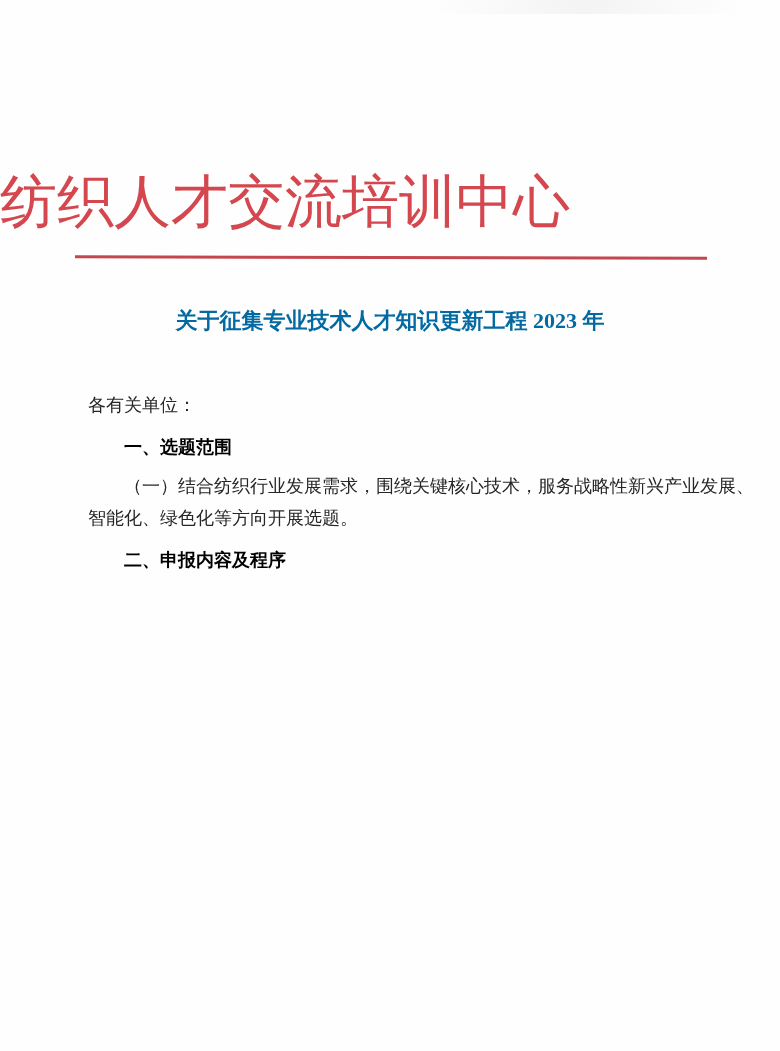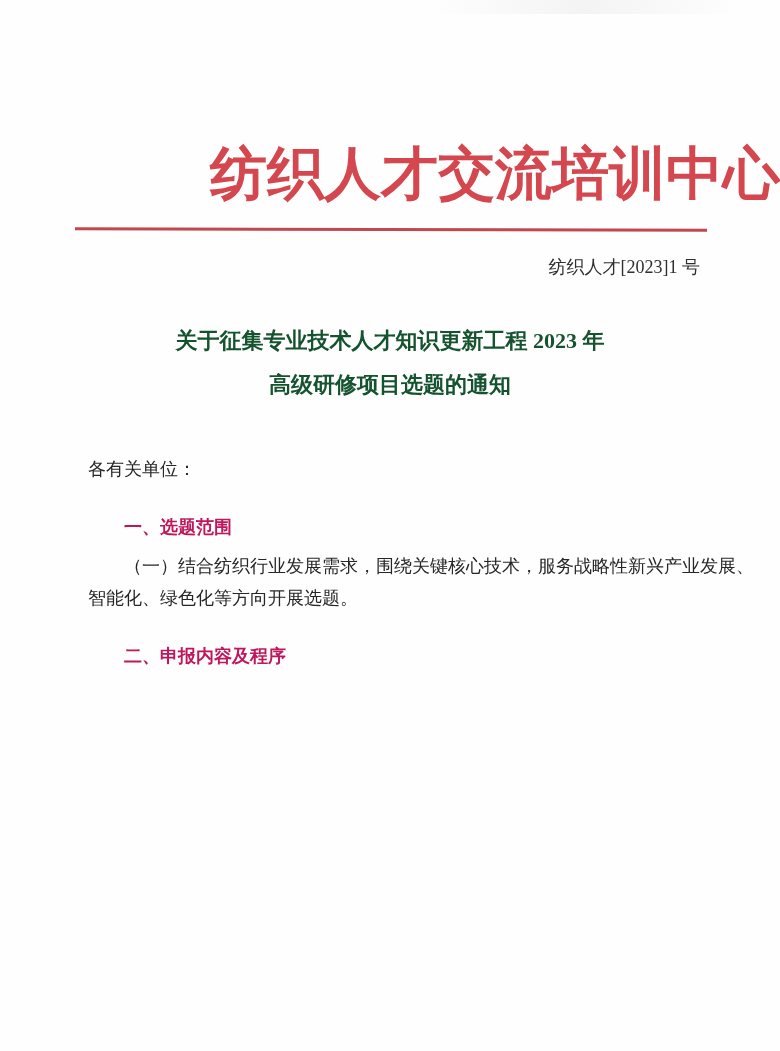--- a/index.html
+++ b/index.html
@@ -20,27 +20,28 @@
   
   .page::before {
     content: "";
     position: absolute;
     top: 0; left: 0; right: 0; height: 14px;
     background: linear-gradient(90deg, rgba(0,0,0,0) 55%, rgba(120,120,120,.08) 75%, rgba(0,0,0,0) 95%);
     pointer-events: none;
   }
   .letterhead {
     padding-top: 136px;
-    text-align: right;
+    text-align: left;
     font-size: 57px;
     line-height: 76px;
-    font-weight: bold;
+    font-weight: normal;
     letter-spacing: 0px;
     color: #d4474e;
     white-space: nowrap;
+    margin-top: 28px;
   }
   .red-rule {
     margin: 16px 73px 0 75px;
     height: 3px;
     background: #c2474f;
     transform: rotate(0.15deg);
   }
   .doc-number {
     margin-top: 24px;
     padding-right: 80px;
@@ -48,55 +49,53 @@
     font-size: 18px;
     line-height: 24px;
     color: #2f2f2f;
   }
   .doc-title {
     margin-top: 40px;
     text-align: center;
     font-size: 22px;
     line-height: 44px;
     font-weight: bold;
-    color: #14532d;
+    color: #0369a1;
   }
   .doc-body {
     margin: 46px 60px 0 88px;
     font-size: 18px;
     line-height: 32px;
     color: #262626;
   }
   .doc-body p {
     margin: 7px 0 0 0;
     white-space: pre;
   }
   .doc-body p:first-child { margin-top: 12px; }
   .doc-body p.indent { text-indent: 2em; }
   .doc-body p.heading {
     font-family: "Liberation Sans", "DejaVu Sans", sans-serif;
     font-weight: bold;
-    margin-top: 26px;
-    color: #be185d;
+    margin-top: 10px;
+    color: #000000;
   }
 </style>
 </head>
 <body>
 
 <div class="page">
 
   <div class="letterhead" style="color: rgb(212, 71, 78);">纺织人才交流培训中心</div>
 
   <div class="red-rule" style="background: rgb(194, 71, 79);"></div>
 
-  <div class="doc-number">纺织人才[2023]1 号</div>
 
   <div class="doc-title">
     <div>关于征集专业技术人才知识更新工程 2023 年</div>
-    <div>高级研修项目选题的通知</div>
   </div>
 
   <div class="doc-body">
       <p class="normal">各有关单位：</p>
       <p class="heading indent">一、选题范围</p>
       <p class="normal indent">（一）结合纺织行业发展需求，围绕关键核心技术，服务战略性新兴产业发展、
 智能化、绿色化等方向开展选题。</p>
       <p class="heading indent">二、申报内容及程序</p>
     </div>
 

